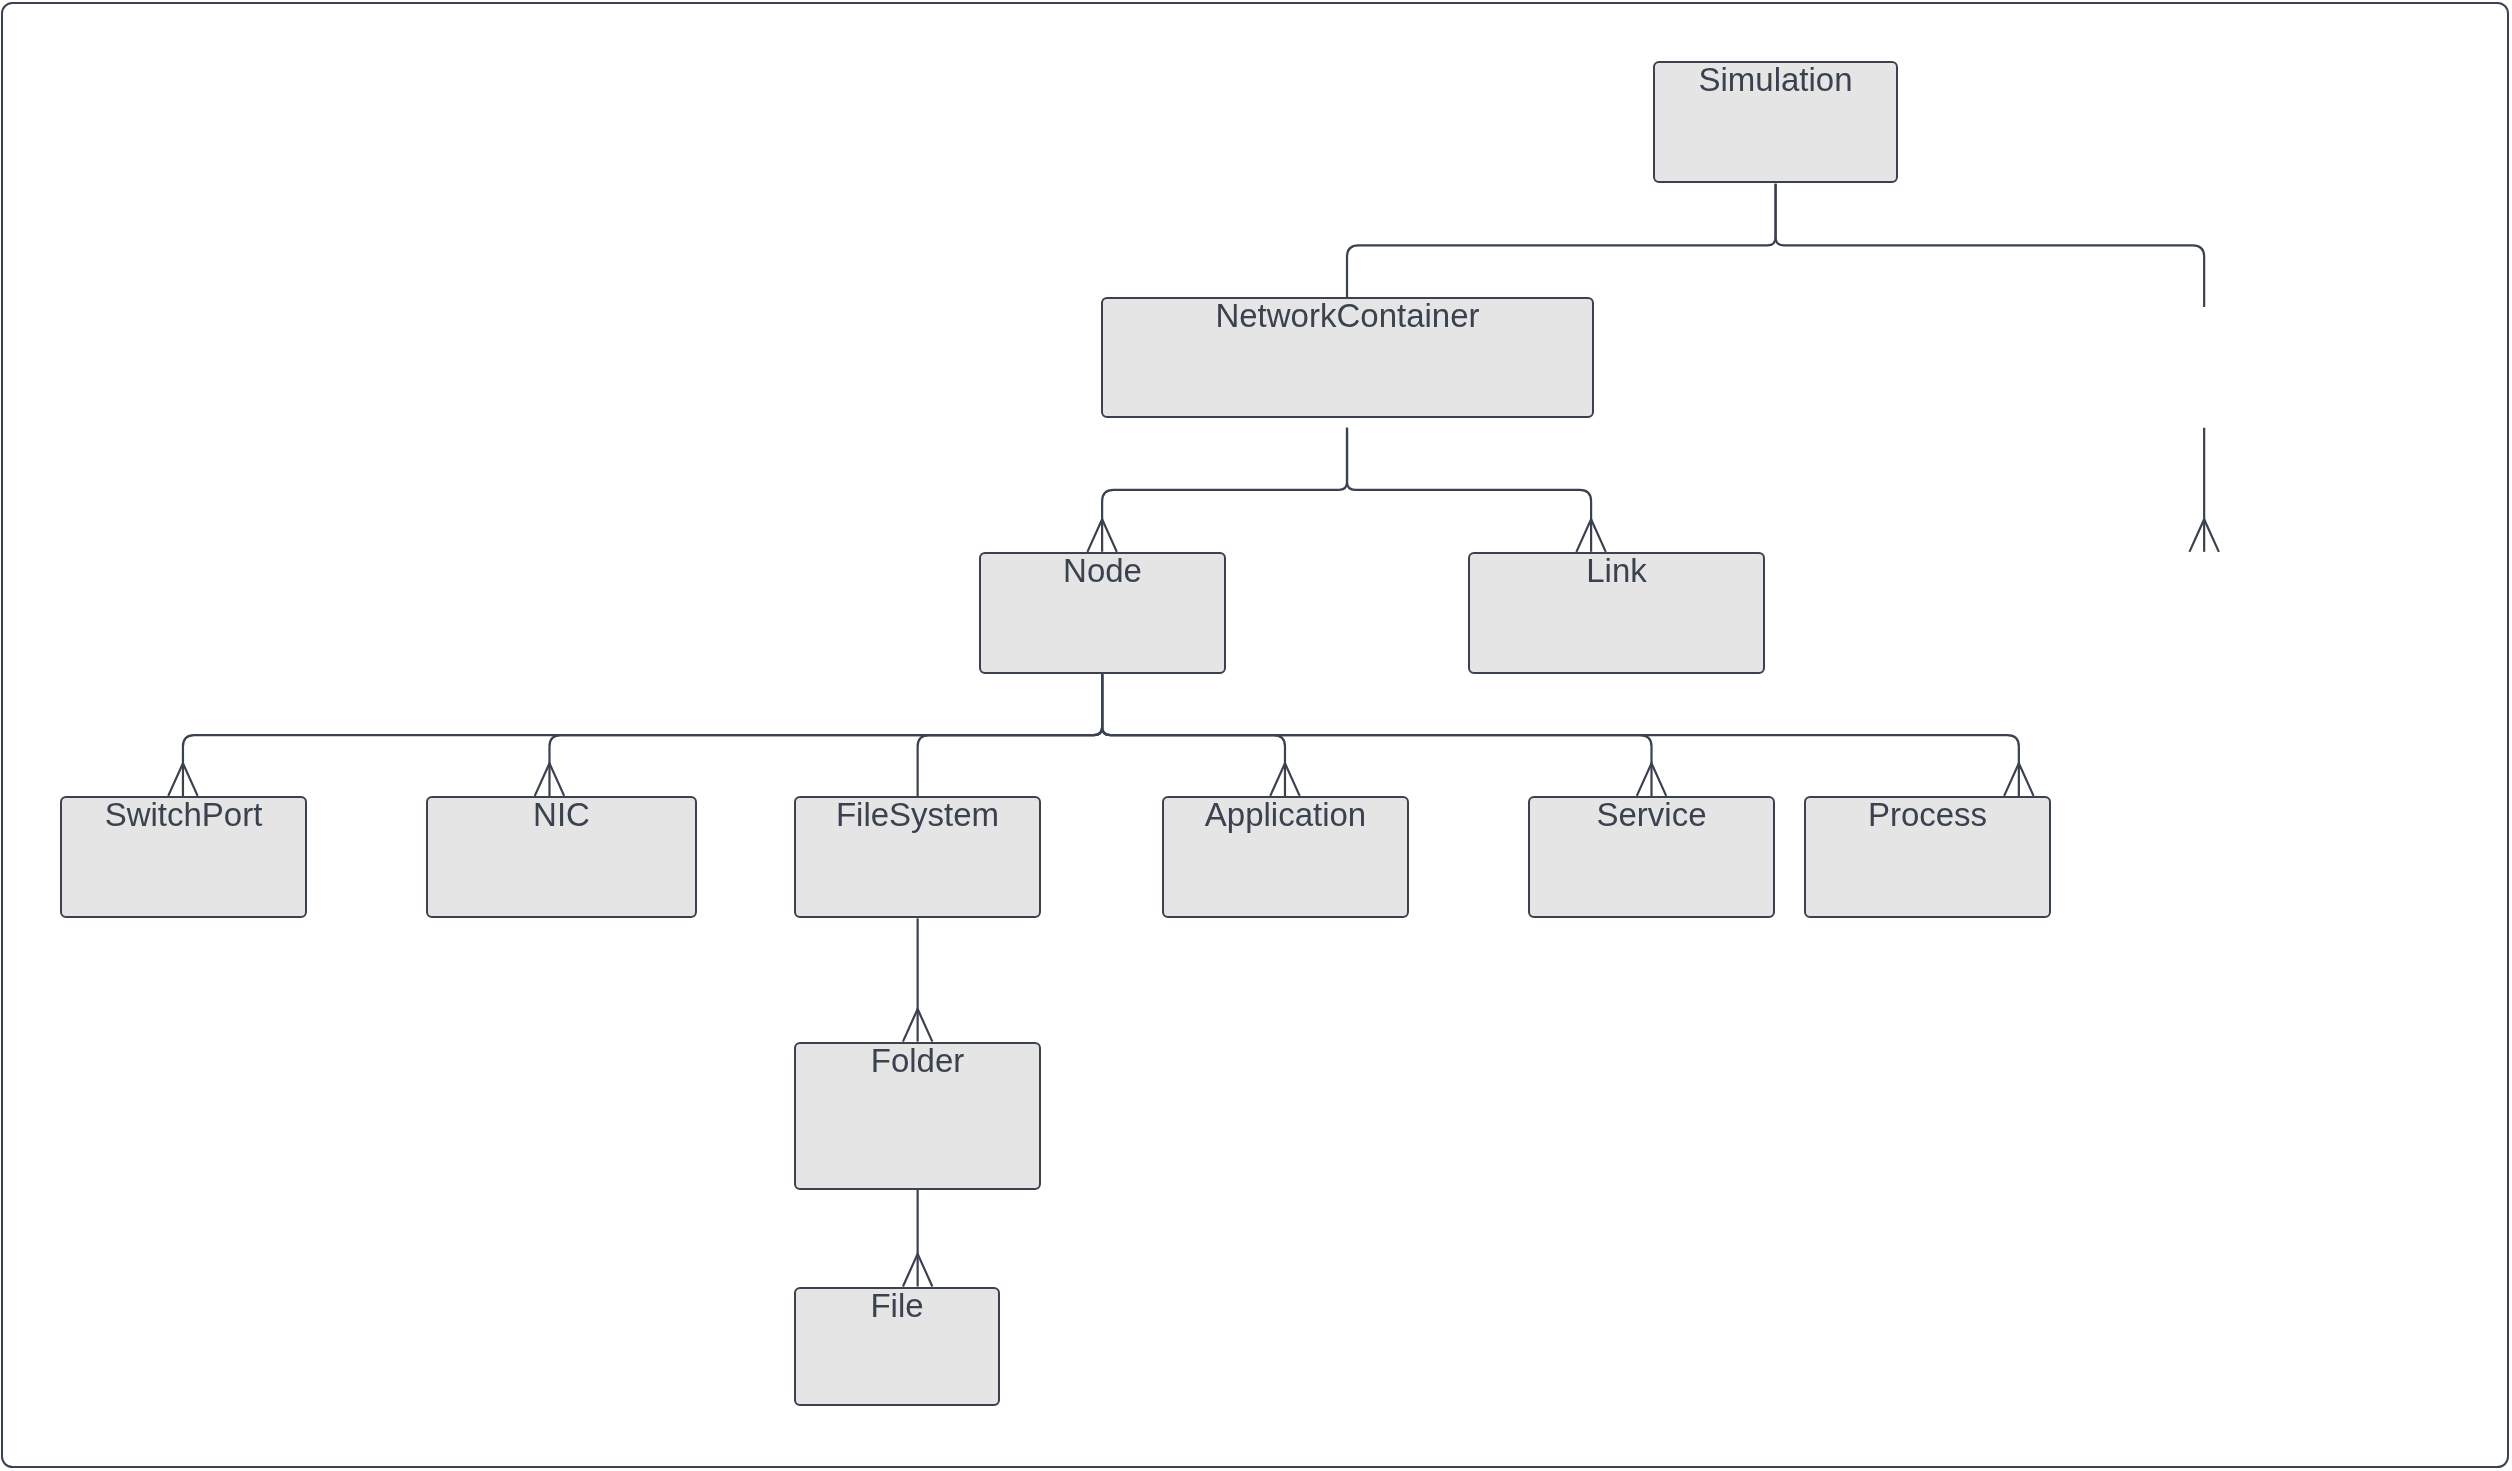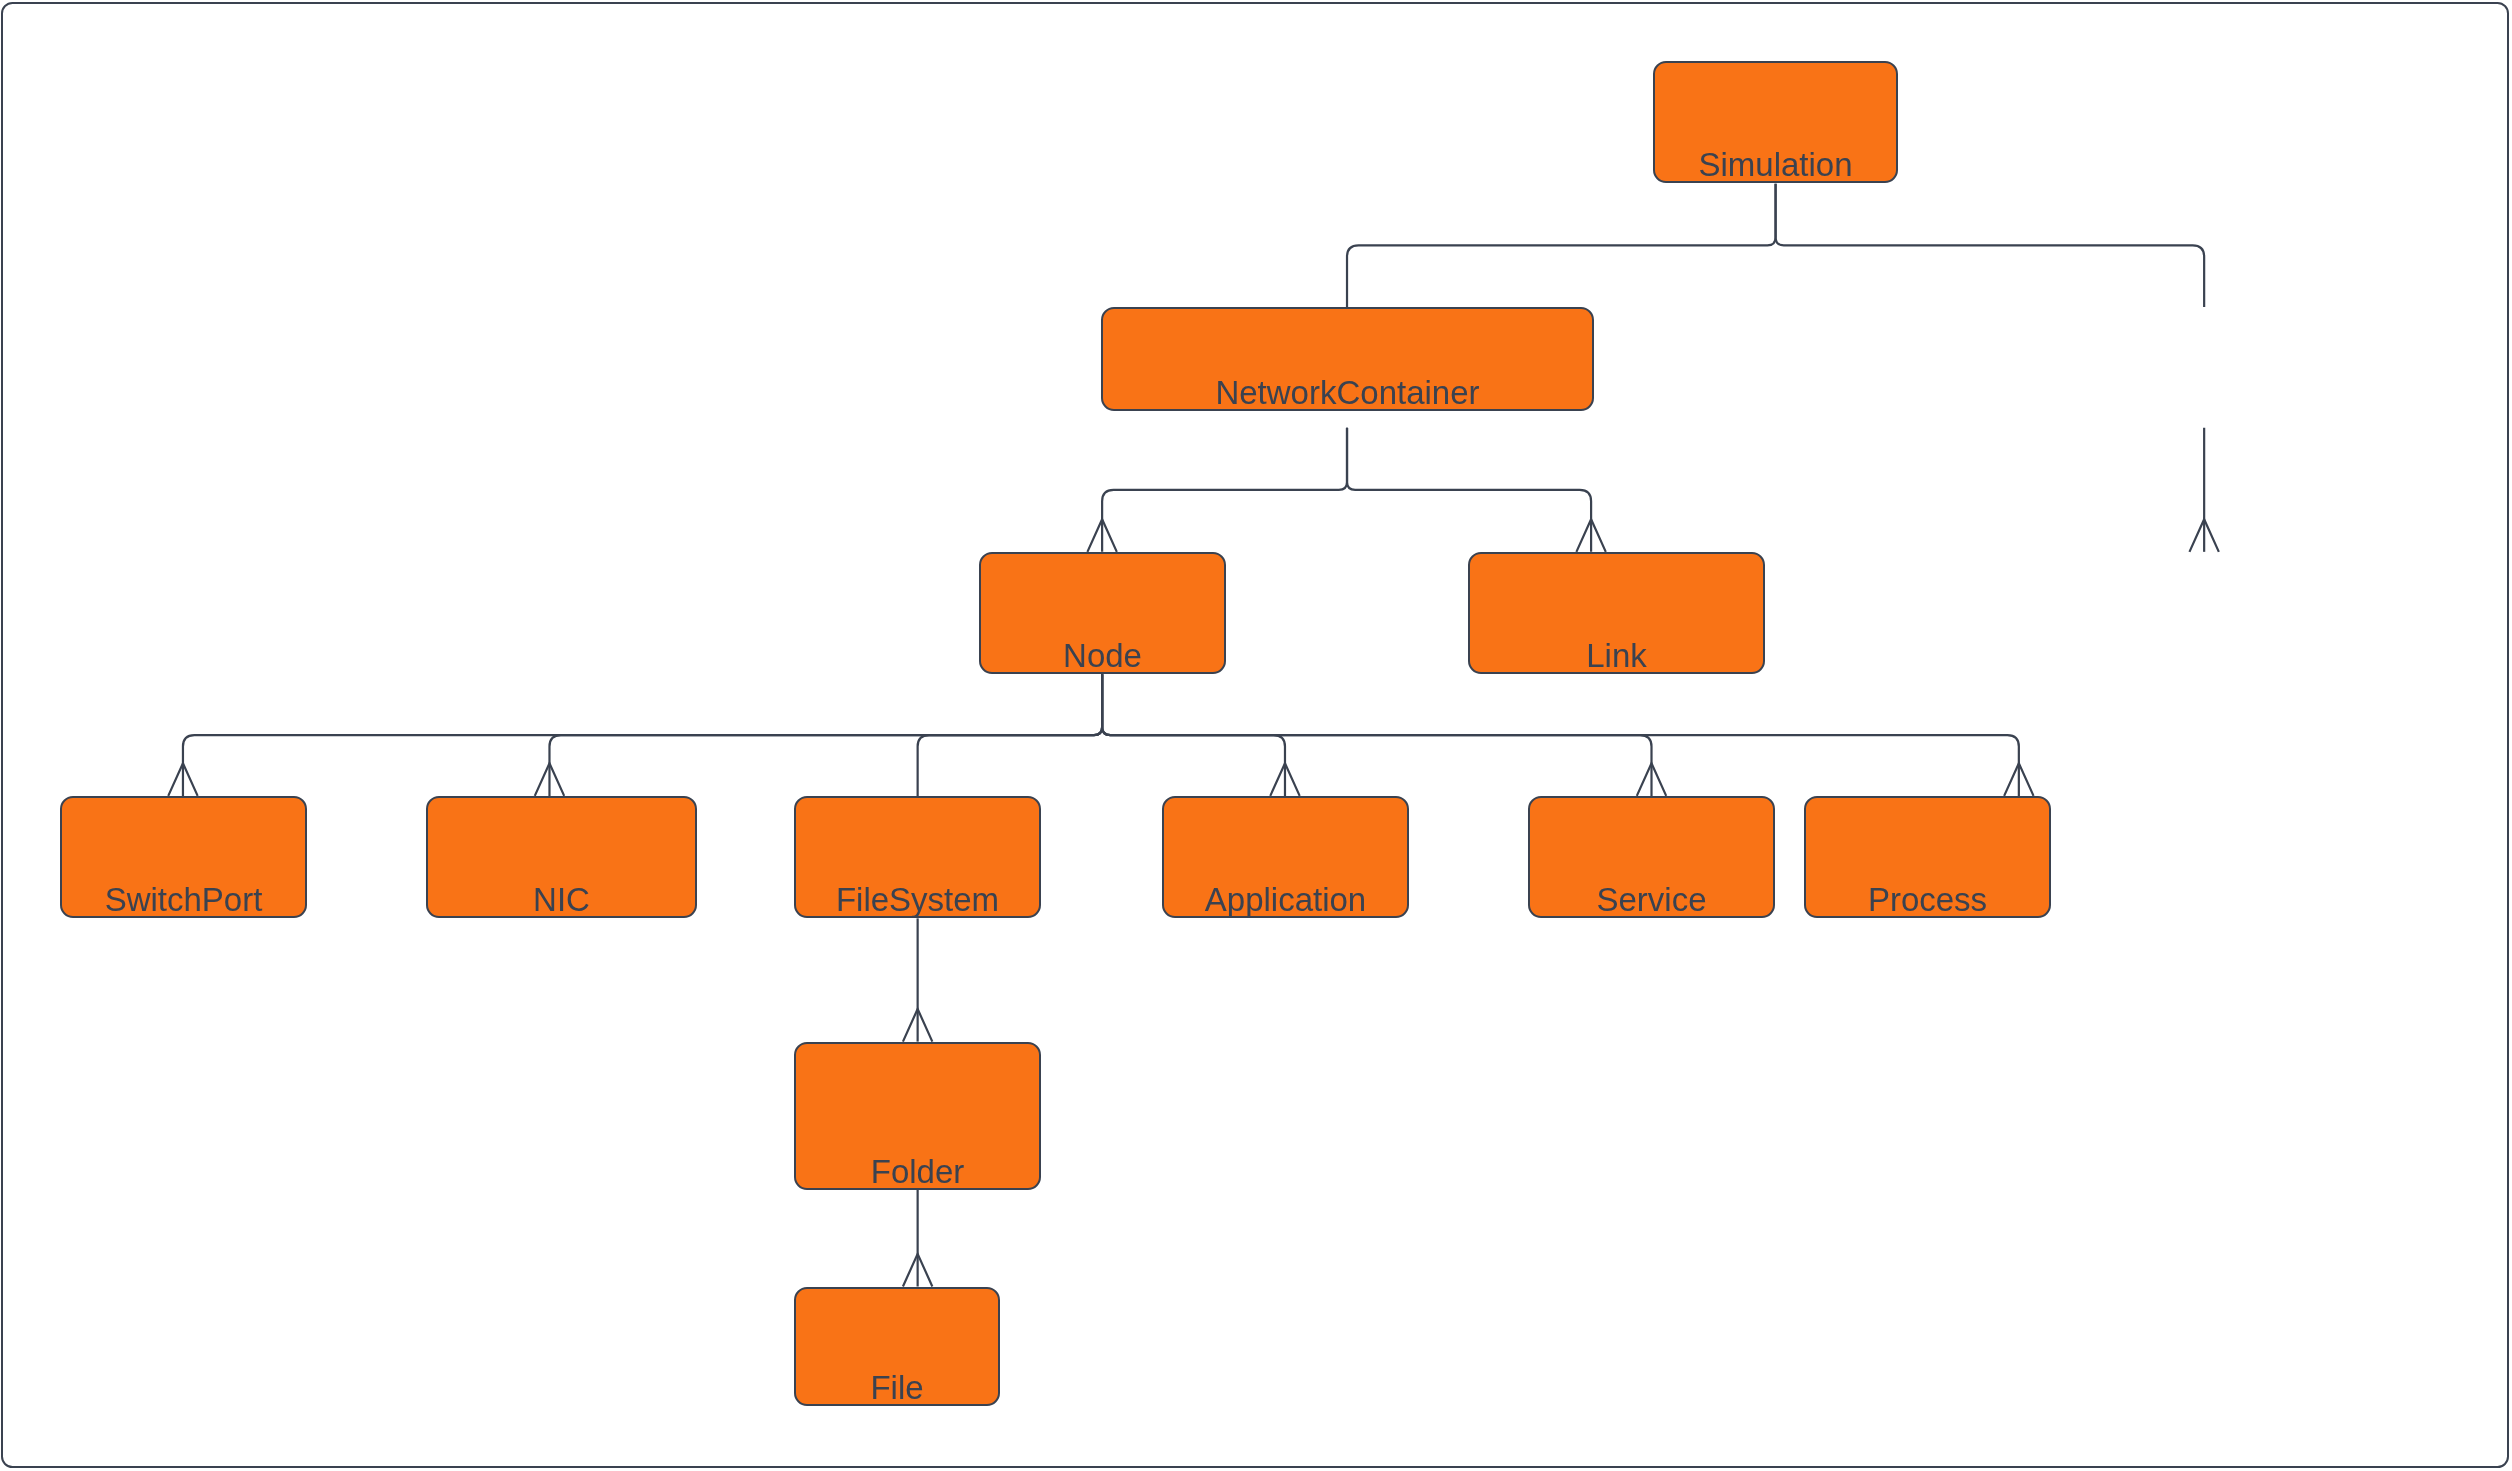--- a/index.html
+++ b/index.html
@@ -36,25 +36,25 @@
     display: block;
   }
   .edge {
     fill: none;
     stroke: var(--line, #3a4250);
     stroke-width: 2.7;
   }
   .node {
     position: absolute;
     box-sizing: border-box;
-    background: #f97316;
+    background: #e5e5e5;
     border: 2.2px solid var(--line, #3a4250);
-    border-radius: 13px;
+    border-radius: 6px;
     display: flex;
-    align-items: flex-end;
+    align-items: flex-start;
     justify-content: center;
   }
   .node-label {
     color: var(--text, #3a4250);
     font-size: 33px;
     line-height: 1;
     white-space: nowrap;
   }
 </style>
 </head>
@@ -83,21 +83,21 @@
       <path d="M 2455 975 L 2473 935 L 2491 975" class="edge"></path>
       <path d="M 1124 1125 L 1124 1276" class="edge"></path>
       <path d="M 1106 1276 L 1124 1236 L 1142 1276" class="edge"></path>
       <path d="M 1124 1424 L 1124 1576" class="edge"></path>
       <path d="M 1106 1576 L 1124 1536 L 1142 1576" class="edge"></path>
     </svg>
   <div class="canvas-border"></div>
 <div class="node" style="left: 1653px; top: 61px; width: 245px; height: 122px;">
       <span class="node-label">Simulation</span>
     </div>
-    <div class="node" style="left: 1101px; top: 307px; width: 493px; height: 104px;">
+    <div class="node" style="left: 1101px; top: 297px; width: 493px; height: 121px;">
       <span class="node-label">NetworkContainer</span>
     </div>
     <div class="node" style="left: 979px; top: 552px; width: 247px; height: 122px;">
       <span class="node-label">Node</span>
     </div>
     <div class="node" style="left: 1468px; top: 552px; width: 297px; height: 122px;">
       <span class="node-label">Link</span>
     </div>
     <div class="node" style="left: 60px; top: 796px; width: 247px; height: 122px;">
       <span class="node-label">SwitchPort</span>

